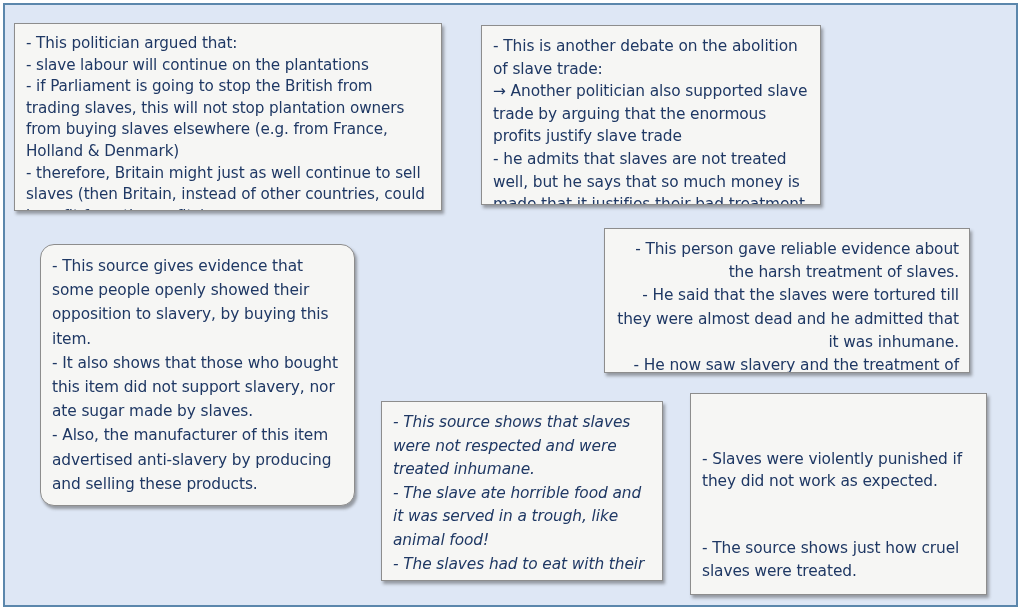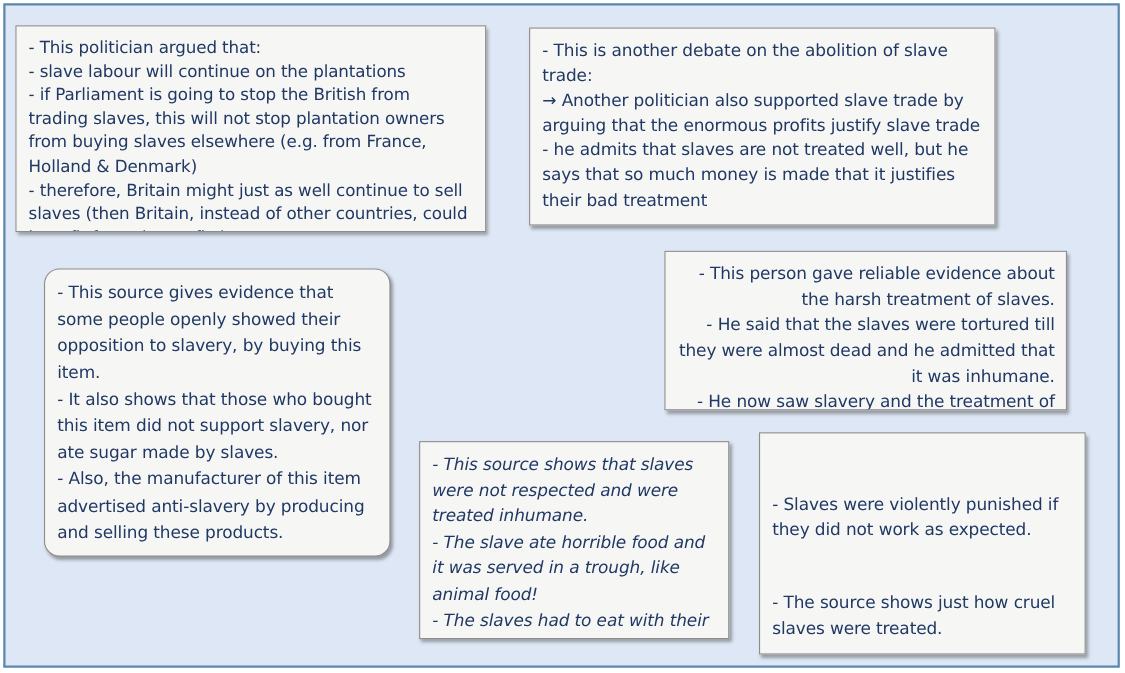--- a/index.html
+++ b/index.html
@@ -39,21 +39,21 @@
     font-size: 15.2px;
     line-height: 21.6px;
     letter-spacing: -0.1px;
     padding: 9px 10px 8px 11px;
     white-space: pre-wrap;
     overflow: hidden;
   }
 
   
   #note-1 { left:  9px; top:  18px; width: 428px; height: 188px; }
-  #note-2 { left: 476px; top:  20px; width: 424px; height: 180px;
+  #note-2 { left: 476px; top:  20px; width: 340px; height: 180px;
             font-size: 15.4px; line-height: 22.6px; }
   #note-3 { left:  35px; top: 239px; width: 315px; height: 262px;
             font-size: 15.4px; line-height: 24.2px; border-radius: 14px; }
   #note-4 { left: 599px; top: 223px; width: 366px; height: 145px;
             font-size: 15.4px; line-height: 23.2px; text-align: right; }
   #note-5 { left: 376px; top: 396px; width: 282px; height: 180px;
             font-size: 15.4px; line-height: 23.6px; font-style: italic; }
   #note-6 { left: 685px; top: 388px; width: 297px; height: 202px;
             font-size: 15.4px; line-height: 22.4px; }
 

